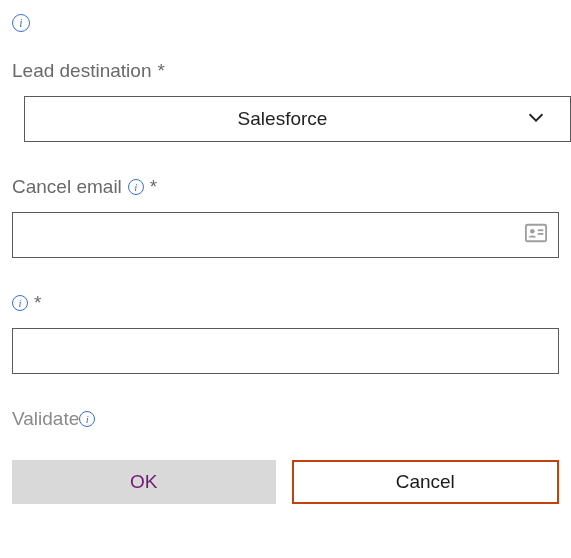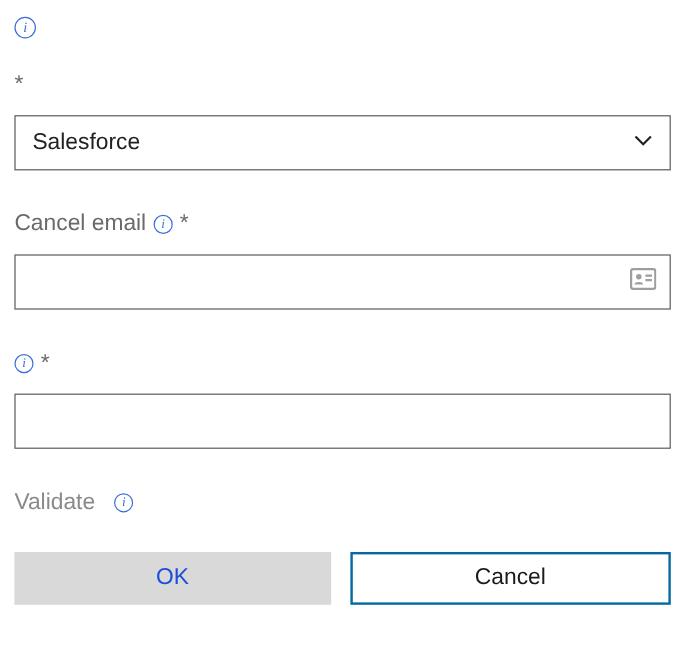--- a/index.html
+++ b/index.html
@@ -68,23 +68,24 @@
       border: 1px solid #5a5a5a;
       background: #fff;
       font-size: 19px;
       color: #222;
       padding: 0 14px;
       line-height: 44px;
     }
     .select-box {
       display: flex;
       align-items: center;
-      justify-content: flex-start;
+      justify-content: center;
       cursor: pointer;
       padding-right: 44px;
+      margin-left: 12px;
     }
     .chevron {
       position: absolute;
       right: 12px;
       top: 50%;
       transform: translateY(-50%);
       pointer-events: none;
     }
     .chevron svg {
       width: 22px;
@@ -105,61 +106,62 @@
     }
     .contact-glyph svg {
       width: 22px;
       height: 20px;
     }
     .validate-link {
       font-size: 19px;
       color: #8a8a8a;
       display: inline-flex;
       align-items: center;
-      gap: 16px;
+      gap: 0;
       cursor: pointer;
       margin-bottom: 30px;
     }
     .button-row {
       display: flex;
       gap: 16px;
     }
     .btn {
       flex: 1 1 0;
       height: 44px;
       font-size: 19px;
       display: flex;
       align-items: center;
       justify-content: center;
       cursor: pointer;
       border: none;
       font-family: inherit;
     }
     .btn-ok {
       background: #d9d9d9;
-      color: #1d4ed8;
+      color: #701a75;
     }
     .btn-cancel {
       background: #fff;
       color: #1b1b1b;
-      border: 2px solid #0369a1;
+      border: 2px solid #c2410c;
     }
   </style>
 </head>
 <body>
 
 
 
 <div class="section-title">
   <span class="info-icon">i</span>
 </div>
 
 
 <div class="field-group">
   <div class="field-label">
+    <span>Lead destination</span>
     <span class="required">*</span>
   </div>
   <div class="select-wrap">
     <div class="select-box">
       <span>Salesforce</span>
     </div>
     <span class="chevron">
       <svg viewBox="0 0 24 24" fill="none" stroke="#222" stroke-width="2">
         <polyline points="5 9 12 16 19 9"></polyline>
       </svg>

